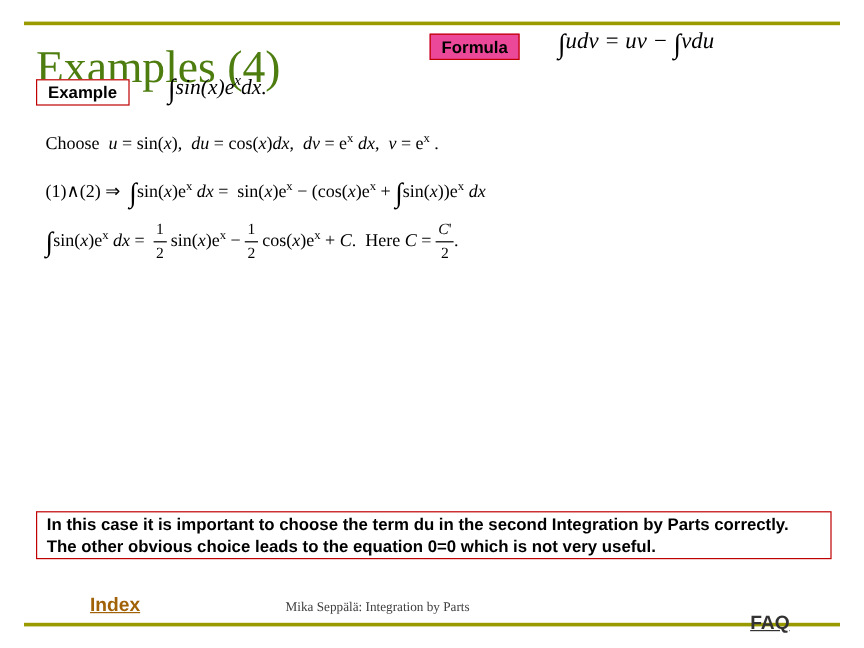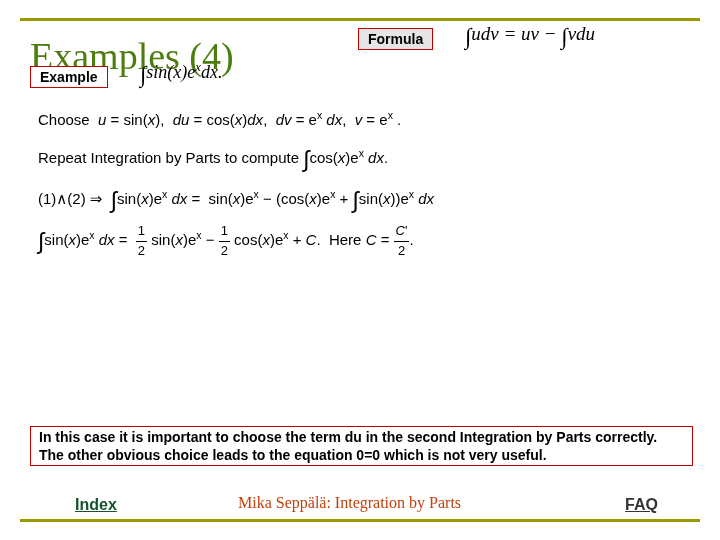--- a/index.html
+++ b/index.html
@@ -47,21 +47,21 @@
     background: #fff;
   }
   .formula-box {
     position: absolute;
     top: 28px;
     left: 358px;
     border: 1px solid #c00000;
     padding: 2px 9px 2px 9px;
     font-size: 14px;
     font-weight: bold;
-    background: #e5e5e5;
+    background: #ec4899;
   }
   .formula-math {
     position: absolute;
     top: 20px;
     left: 465px;
     font-family: "Times New Roman", serif;
     font-size: 19px;
     font-style: italic;
   }
   .example-math {
@@ -69,21 +69,21 @@
     top: 58px;
     left: 140px;
     font-family: Liberation Serif, serif;
     font-size: 18px;
     font-style: italic;
   }
   .math-body {
     position: absolute;
     top: 100px;
     left: 38px;
-    font-family: Liberation Sans, sans-serif;
+    font-family: Liberation Serif, serif;
     font-size: 15px;
     line-height: 1.45;
     color: #000;
   }
   .math-body .line {
     margin: 8px 0;
     white-space: nowrap;
   }
   .intsym { font-size: 23px; font-style: normal; position: relative; top: 4px; }
   .note-box {
@@ -99,34 +99,34 @@
     line-height: 1.3;
   }
   .footer-left {
     position: absolute;
     bottom: 26px;
     left: 75px;
     font-family: Arial, sans-serif;
     font-size: 16px;
     font-weight: bold;
     text-decoration: underline;
-    color: #14532d;
+    color: #a16207;
   }
   .footer-center {
     position: absolute;
     bottom: 28px;
     left: 238px;
     font-family: "Times New Roman", serif;
-    font-size: 16px;
-    color: #c2410c;
+    font-size: 11px;
+    color: #404040;
     text-align: right;
   }
   .footer-right {
     position: absolute;
-    bottom: 26px;
+    bottom: 11px;
     right: 62px;
     font-family: Arial, sans-serif;
     font-size: 16px;
     font-weight: bold;
     text-decoration: underline;
     color: #333;
   }
   sup { font-size: 0.7em; }
 </style>
 </head>
@@ -138,21 +138,20 @@
 <div class="title">Examples (4)</div>
 
 <div class="example-box">Example</div>
 <div class="example-math"><span class="intsym">∫</span>sin(<i>x</i>)e<sup>x</sup><i>dx</i>.</div>
 
 <div class="formula-box">Formula</div>
 <div class="formula-math"><span class="intsym">∫</span><i>udv</i> = <i>uv</i> − <span class="intsym">∫</span><i>vdu</i></div>
 
 <div class="math-body">
   <div class="line">Choose&nbsp; <i>u</i> = sin(<i>x</i>),&nbsp; <i>du</i> = cos(<i>x</i>)<i>dx</i>,&nbsp; <i>dv</i> = e<sup>x</sup> <i>dx</i>,&nbsp; <i>v</i> = e<sup>x</sup> .</div>
-  <div class="line">Repeat Integration by Parts to compute <span class="intsym">∫</span>cos(<i>x</i>)e<sup>x</sup> <i>dx</i>.</div>
   <div class="line">(1)∧(2) ⇒&nbsp; <span class="intsym">∫</span>sin(<i>x</i>)e<sup>x</sup> <i>dx</i> =&nbsp; sin(<i>x</i>)e<sup>x</sup> − (cos(<i>x</i>)e<sup>x</sup> + <span class="intsym">∫</span>sin(<i>x</i>))e<sup>x</sup> <i>dx</i></div>
   <div class="line"><span class="intsym">∫</span>sin(<i>x</i>)e<sup>x</sup> <i>dx</i> =&nbsp; <span style="display:inline-block;vertical-align:middle;text-align:center;font-size:13px;"><span style="display:block;border-bottom:1px solid #000;padding:0 2px;">1</span><span style="display:block;">2</span></span> sin(<i>x</i>)e<sup>x</sup> − <span style="display:inline-block;vertical-align:middle;text-align:center;font-size:13px;"><span style="display:block;border-bottom:1px solid #000;padding:0 2px;">1</span><span style="display:block;">2</span></span> cos(<i>x</i>)e<sup>x</sup> + <i>C</i>.&nbsp; Here <i>C</i> = <span style="display:inline-block;vertical-align:middle;text-align:center;font-size:13px;"><span style="display:block;border-bottom:1px solid #000;padding:0 2px;"><i>C</i>'</span><span style="display:block;">2</span></span>.</div>
 </div>
 
 <div class="note-box">In this case it is important to choose the term du in the second Integration by Parts correctly.  The other obvious choice leads to the equation 0=0 which is not very useful.</div>
 
 <a class="footer-left">Index</a>
 <div class="footer-center">Mika Seppälä: Integration by Parts</div>
 <a class="footer-right">FAQ</a>
 

